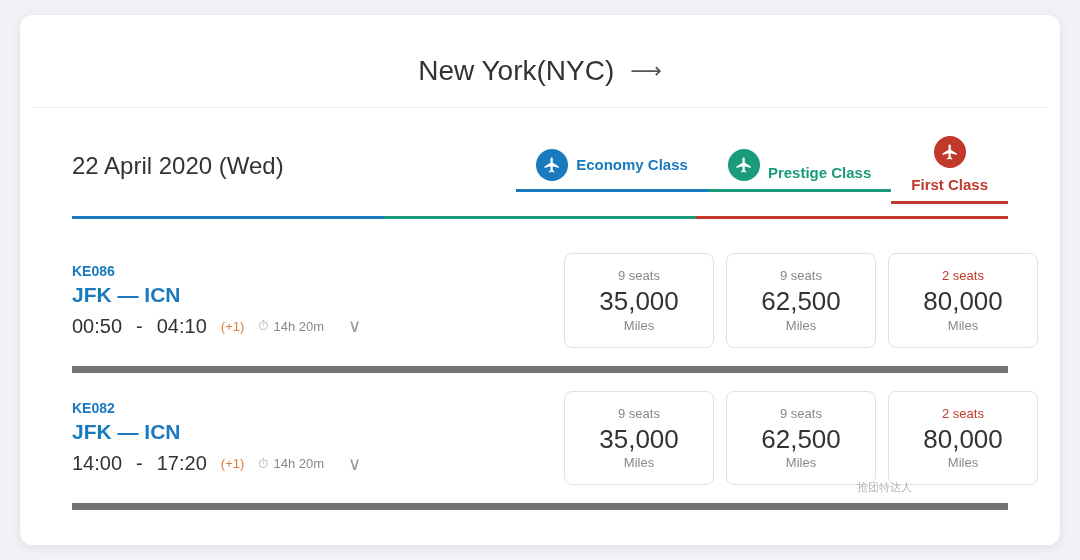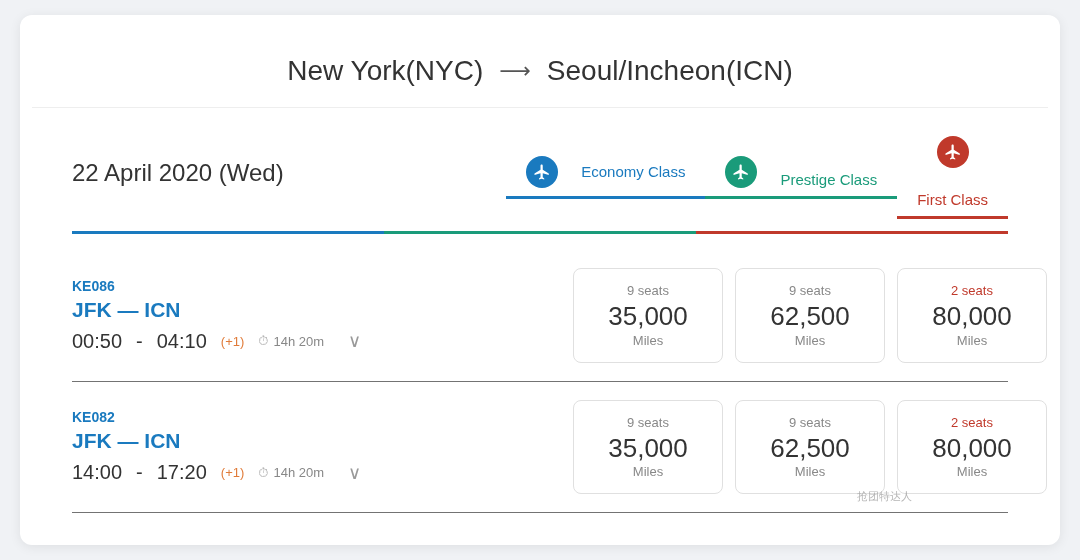--- a/index.html
+++ b/index.html
@@ -55,24 +55,24 @@
       color: #333;
     }
     .class-tabs {
       display: flex;
       gap: 0;
       align-items: center;
     }
     .class-tab {
       display: flex;
       align-items: center;
-      gap: 23px;
+      gap: 8px;
       padding: 8px 20px;
       font-size: 15px;
-      font-weight: 400;
+      font-weight: 700;
       cursor: pointer;
       border-bottom: 3px solid transparent;
       position: relative;
     }
     .class-tab.economy {
       color: #1a7abf;
       border-bottom-color: #1a7abf;
     }
     .class-tab.prestige {
       color: #1a9b7a;
@@ -101,22 +101,22 @@
       height: 3px;
       margin-bottom: 16px;
     }
     .divider-economy { flex: 1; background: #1a7abf; }
     .divider-prestige { flex: 1; background: #1a9b7a; }
     .divider-first { flex: 1; background: #c0392b; }
     .flight-row {
       display: flex;
       align-items: center;
       padding: 18px 0;
-      border-bottom: 1px solid #737373;
-      gap: 21px;
+      border-bottom: 7px solid #737373;
+      gap: 12px;
     }
     .flight-info {
       flex: 0 0 480px;
     }
     .flight-number {
       font-size: 14px;
       color: #1a7abf;
       font-weight: 600;
       margin-bottom: 4px;
     }
@@ -201,21 +201,20 @@
   </style>
 </head>
 <body>
 
 <div class="card">
 
   <div class="header-section">
     <div class="route-title">
       <span>New York(NYC)</span>
       <span class="route-arrow">⟶</span>
-      <span>Seoul/Incheon(ICN)</span>
     </div>
   </div>
 
   <div class="main-content">
 
     <div class="date-class-row">
       <div class="date-label">22 April 2020 (Wed)</div>
       <div class="class-tabs">
         <div class="class-tab economy">
           <div class="tab-icon economy-icon">

